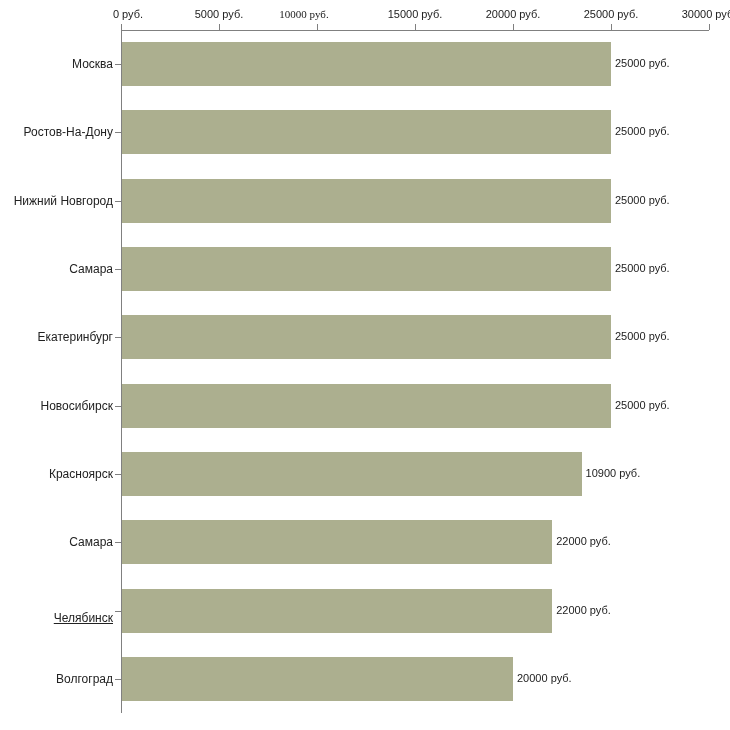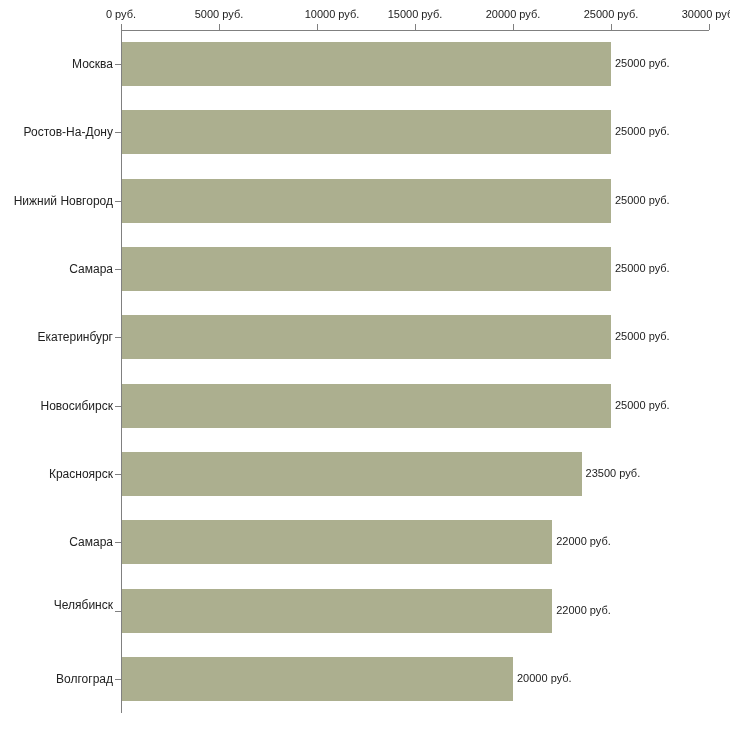--- a/index.html
+++ b/index.html
@@ -79,25 +79,25 @@
   }
 </style>
 </head>
 <body>
 
 <div id="chart-root">
   <div class="axis-top-line"></div>
   <div class="axis-left-line"></div>
   <div id="ticks-layer">
       <div class="tick-mark" style="left: 121px;"></div>
-      <div class="tick-label" style="left: 121px; text-align: center;">0 руб.</div>
+      <div class="tick-label" style="left: 128px; text-align: center;">0 руб.</div>
       <div class="tick-mark" style="left: 219px;"></div>
       <div class="tick-label" style="left: 219px; text-align: right;">5000 руб.</div>
       <div class="tick-mark" style="left: 317px;"></div>
-      <div class="tick-label" style="left: 332px;">10000 руб.</div>
+      <div class="tick-label" style="left: 304px; font-family: Liberation Serif, serif;">10000 руб.</div>
       <div class="tick-mark" style="left: 415px;"></div>
       <div class="tick-label" style="left: 415px;">15000 руб.</div>
       <div class="tick-mark" style="left: 513px;"></div>
       <div class="tick-label" style="left: 513px;">20000 руб.</div>
       <div class="tick-mark" style="left: 611px;"></div>
       <div class="tick-label" style="left: 611px;">25000 руб.</div>
       <div class="tick-mark" style="left: 709px;"></div>
       <div class="tick-label" style="left: 709px;">30000 руб.</div>
     </div>
   <div id="cats-layer">
@@ -111,39 +111,39 @@
       <div class="cat-label" style="right: 617px; top: 262.05px;">Самара</div>
       <div class="cat-tick" style="top: 337px;"></div>
       <div class="cat-label" style="right: 617px; top: 330.35px;">Екатеринбург</div>
       <div class="cat-tick" style="top: 406px;"></div>
       <div class="cat-label" style="right: 617px; top: 398.65px;">Новосибирск</div>
       <div class="cat-tick" style="top: 474px;"></div>
       <div class="cat-label" style="right: 617px; top: 466.95px;">Красноярск</div>
       <div class="cat-tick" style="top: 542px;"></div>
       <div class="cat-label" style="right: 617px; top: 535.25px;">Самара</div>
       <div class="cat-tick" style="top: 611px;"></div>
-      <div class="cat-label" style="right: 617px; top: 598px;">Челябинск</div>
+      <div class="cat-label" style="right: 617px; top: 611px; text-decoration: underline;">Челябинск</div>
       <div class="cat-tick" style="top: 679px;"></div>
       <div class="cat-label" style="right: 617px; top: 671.85px;">Волгоград</div>
     </div>
   <div id="bars-layer">
       <div class="bar" style="left: 122px; width: 489px; top: 42.15px; height: 44px; background: rgb(172, 175, 143);"></div>
       <div class="bar-label" style="left: 615px; top: 57.15px;">25000 руб.</div>
       <div class="bar" style="left: 122px; width: 489px; top: 110.45px; height: 44px; background: rgb(172, 175, 143);"></div>
       <div class="bar-label" style="left: 615px; top: 125.45px;">25000 руб.</div>
       <div class="bar" style="left: 122px; width: 489px; top: 178.75px; height: 44px; background: rgb(172, 175, 143);"></div>
       <div class="bar-label" style="left: 615px; top: 193.75px;">25000 руб.</div>
       <div class="bar" style="left: 122px; width: 489px; top: 247.05px; height: 44px; background: rgb(172, 175, 143);"></div>
       <div class="bar-label" style="left: 615px; top: 262.05px;">25000 руб.</div>
       <div class="bar" style="left: 122px; width: 489px; top: 315.35px; height: 44px; background: rgb(172, 175, 143);"></div>
       <div class="bar-label" style="left: 615px; top: 330.35px;">25000 руб.</div>
       <div class="bar" style="left: 122px; width: 489px; top: 383.65px; height: 44px; background: rgb(172, 175, 143);"></div>
       <div class="bar-label" style="left: 615px; top: 398.65px;">25000 руб.</div>
       <div class="bar" style="left: 122px; width: 459.6px; top: 451.95px; height: 44px; background: rgb(172, 175, 143);"></div>
-      <div class="bar-label" style="left: 585.6px; top: 466.95px;">23500 руб.</div>
+      <div class="bar-label" style="left: 585.6px; top: 466.95px;">10900 руб.</div>
       <div class="bar" style="left: 122px; width: 430.2px; top: 520.25px; height: 44px; background: rgb(172, 175, 143);"></div>
       <div class="bar-label" style="left: 556.2px; top: 535.25px;">22000 руб.</div>
       <div class="bar" style="left: 122px; width: 430.2px; top: 588.55px; height: 44px; background: rgb(172, 175, 143);"></div>
       <div class="bar-label" style="left: 556.2px; top: 603.55px;">22000 руб.</div>
       <div class="bar" style="left: 122px; width: 391px; top: 656.85px; height: 44px; background: rgb(172, 175, 143);"></div>
       <div class="bar-label" style="left: 517px; top: 671.85px;">20000 руб.</div>
     </div>
 </div>
 
 </body></html>

